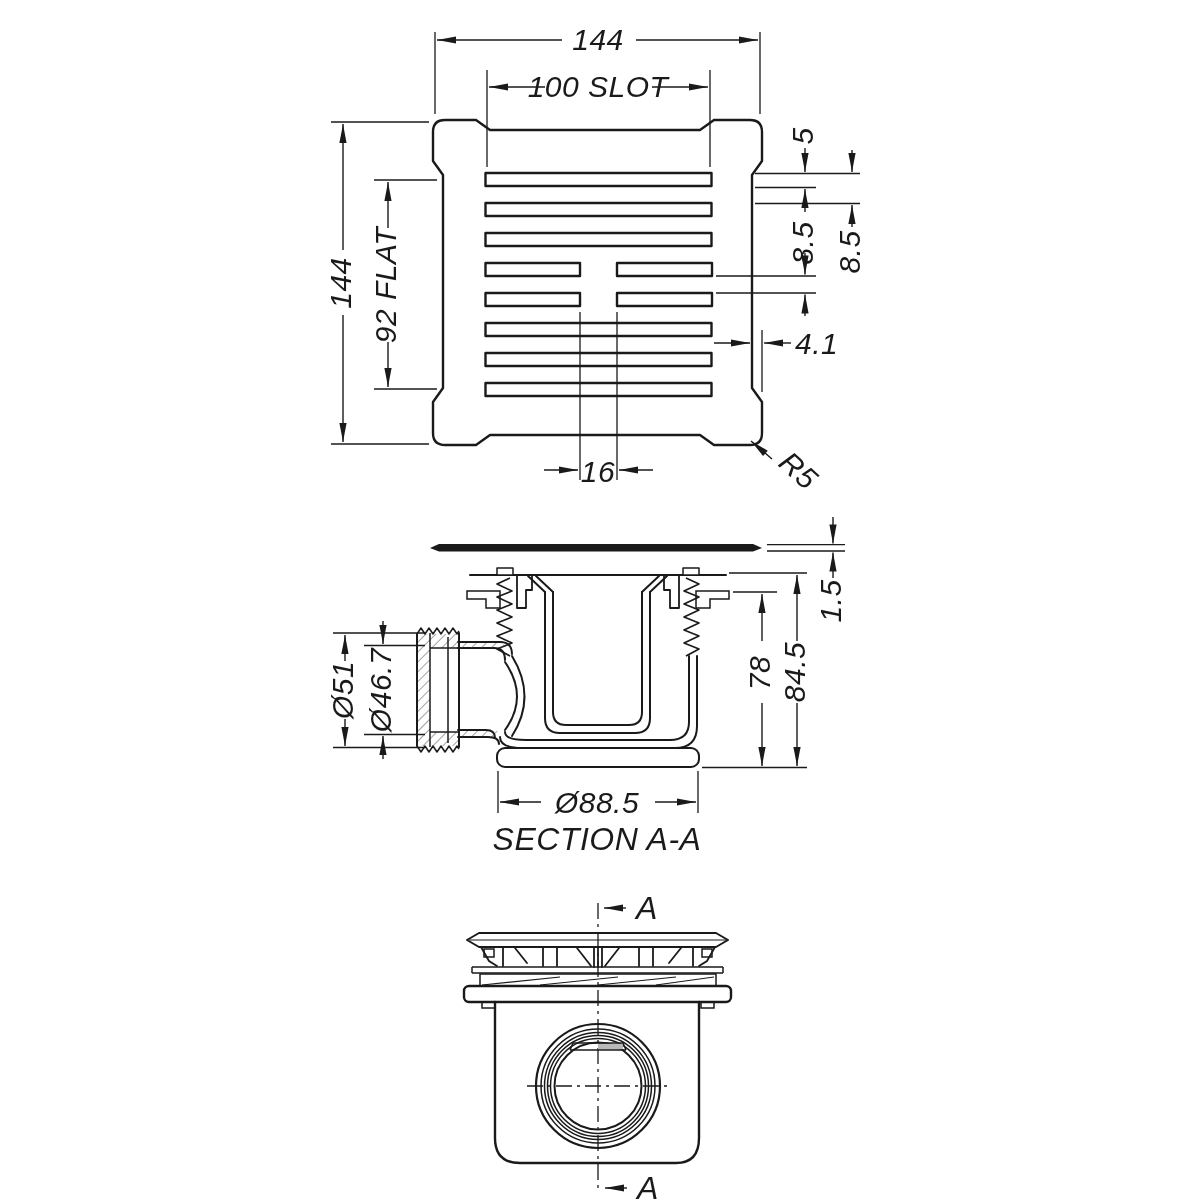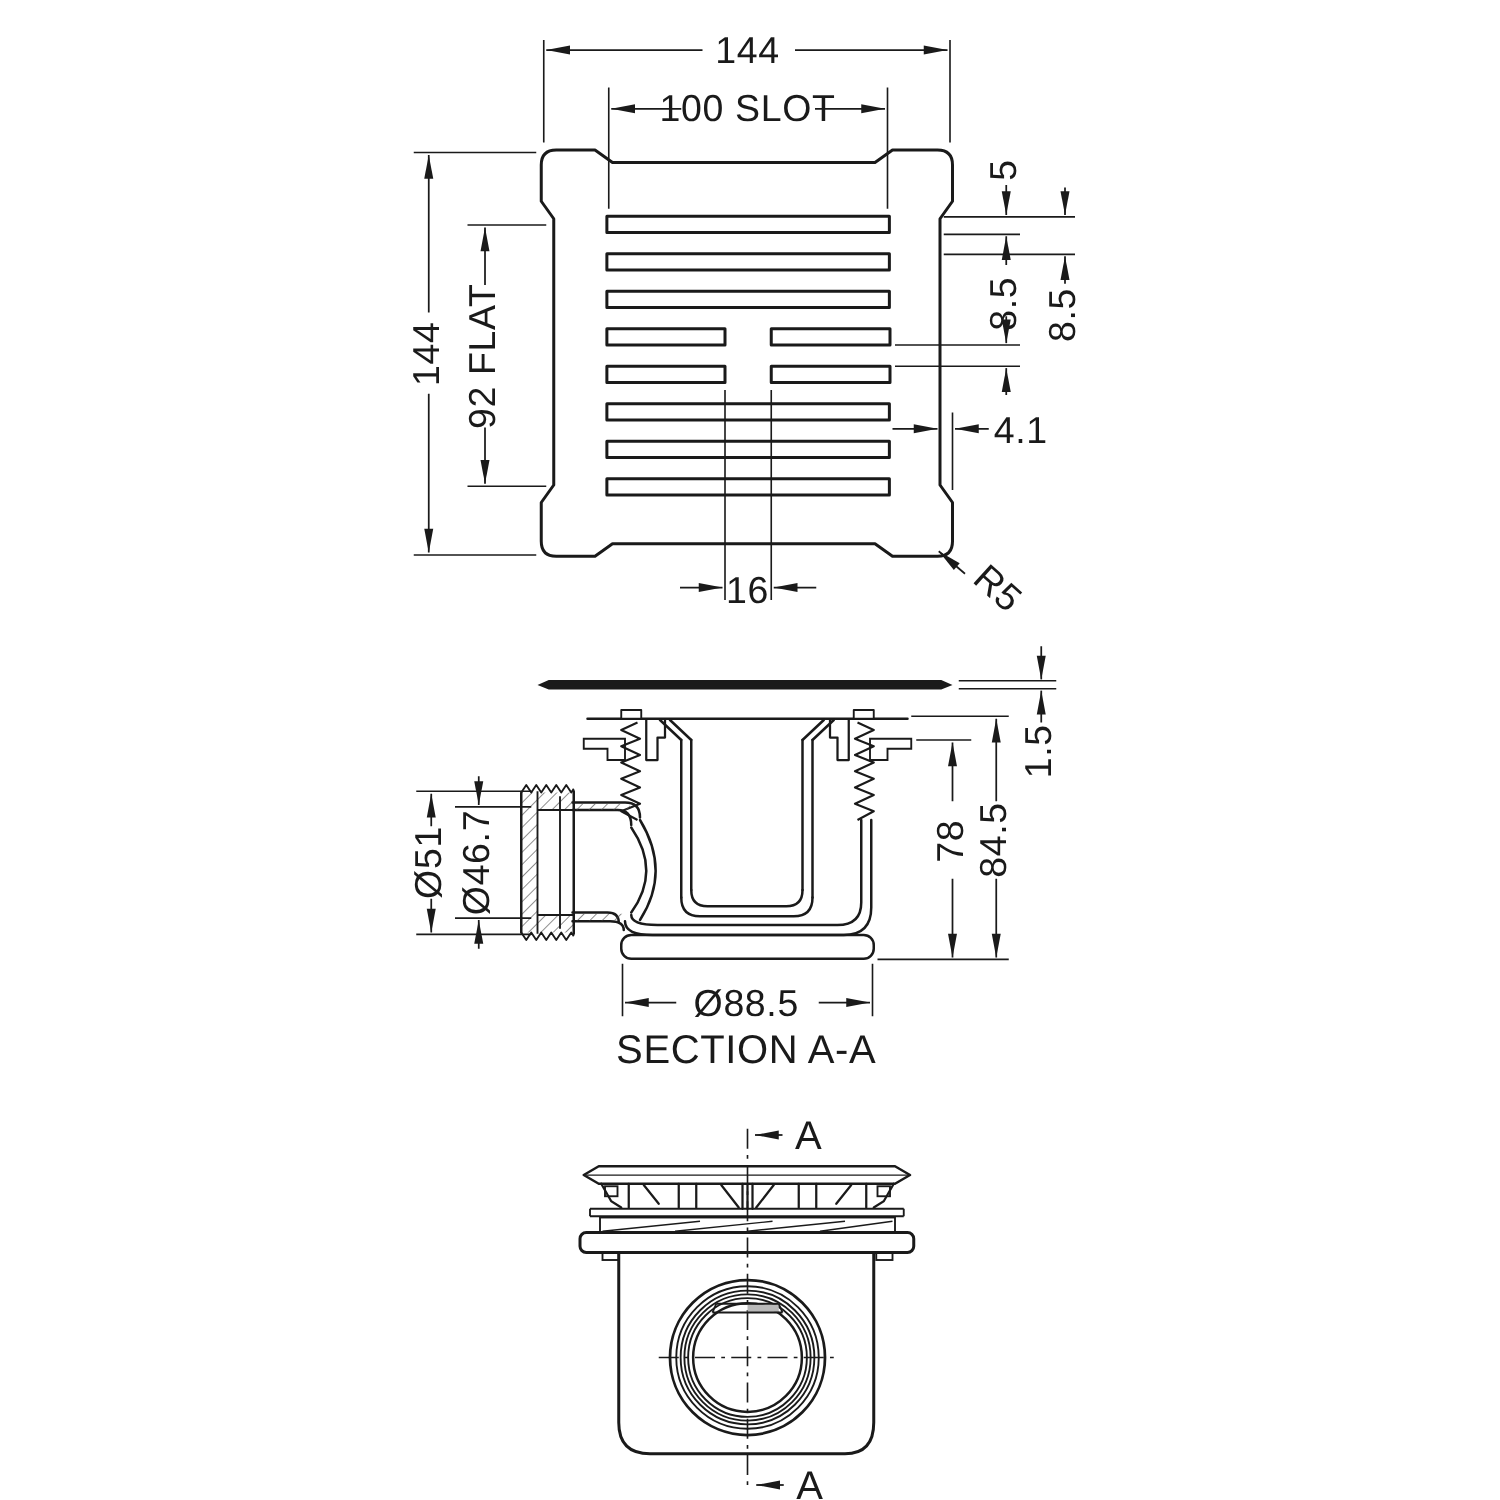--- a/index.html
+++ b/index.html
@@ -1,16 +1,16 @@
 <!DOCTYPE html>
 <html><head>
 <meta charset="utf-8">
 <style>
   html,body{margin:0;padding:0;background:#ffffff;width:1200px;height:1200px;overflow:hidden;}
-  .canvas{width:1200px;height:1200px;background:#ffffff;position:relative;}
+  .canvas{width:1200px;height:1200px;background:#ffffff;position:relative;font-style:italic;}
   svg{display:block;}
   text{font-family:"Liberation Sans","DejaVu Sans",sans-serif;fill:#1a1a1a;letter-spacing:0.5px;}
   .dim{font-size:30px;}
   .big{font-size:32px;}
   .obj{stroke:#1a1a1a;stroke-width:2.4;fill:none;stroke-linejoin:round;stroke-linecap:round;}
   .obj2{stroke:#1a1a1a;stroke-width:2;fill:none;stroke-linejoin:round;stroke-linecap:round;}
   .thin{stroke:#1a1a1a;stroke-width:1.5;fill:none;}
   .ext{stroke:#1a1a1a;stroke-width:1.3;fill:none;}
   .stem{stroke:#1a1a1a;stroke-width:1.4;fill:none;}
   .cl{stroke:#1a1a1a;stroke-width:1.3;fill:none;stroke-dasharray:16 5 3 5;}

